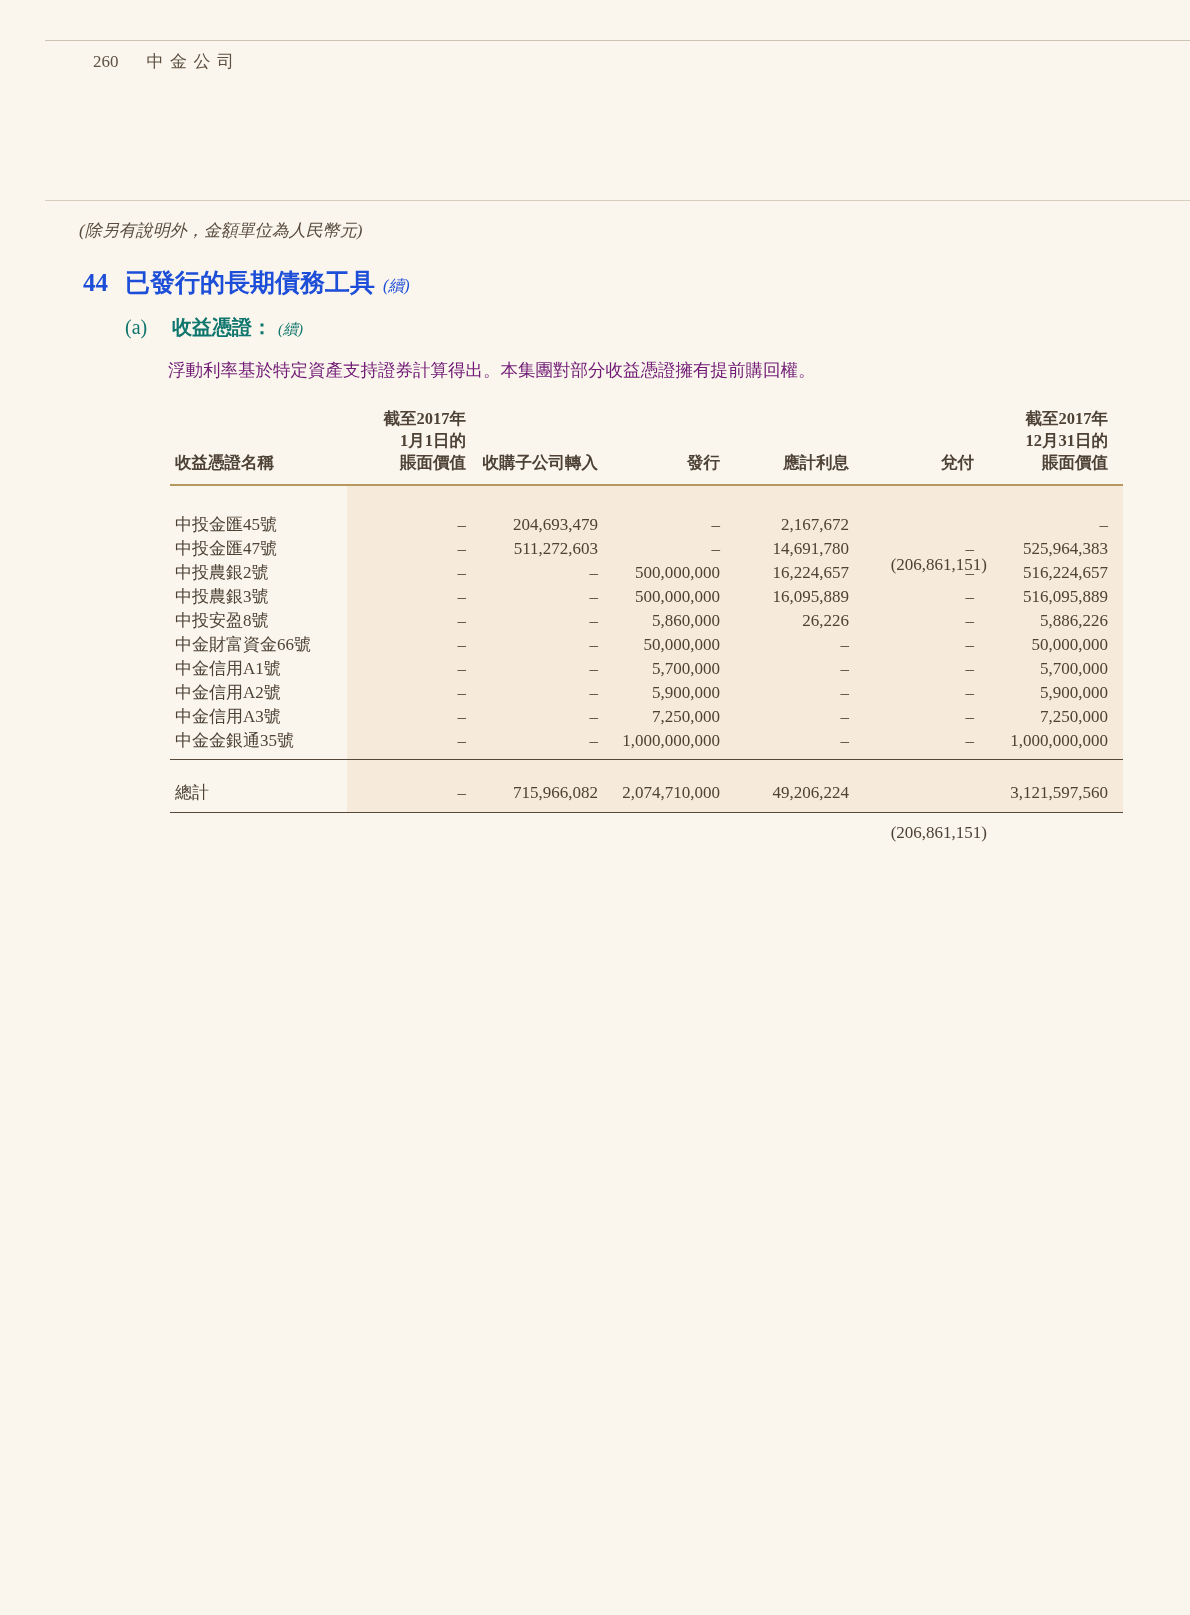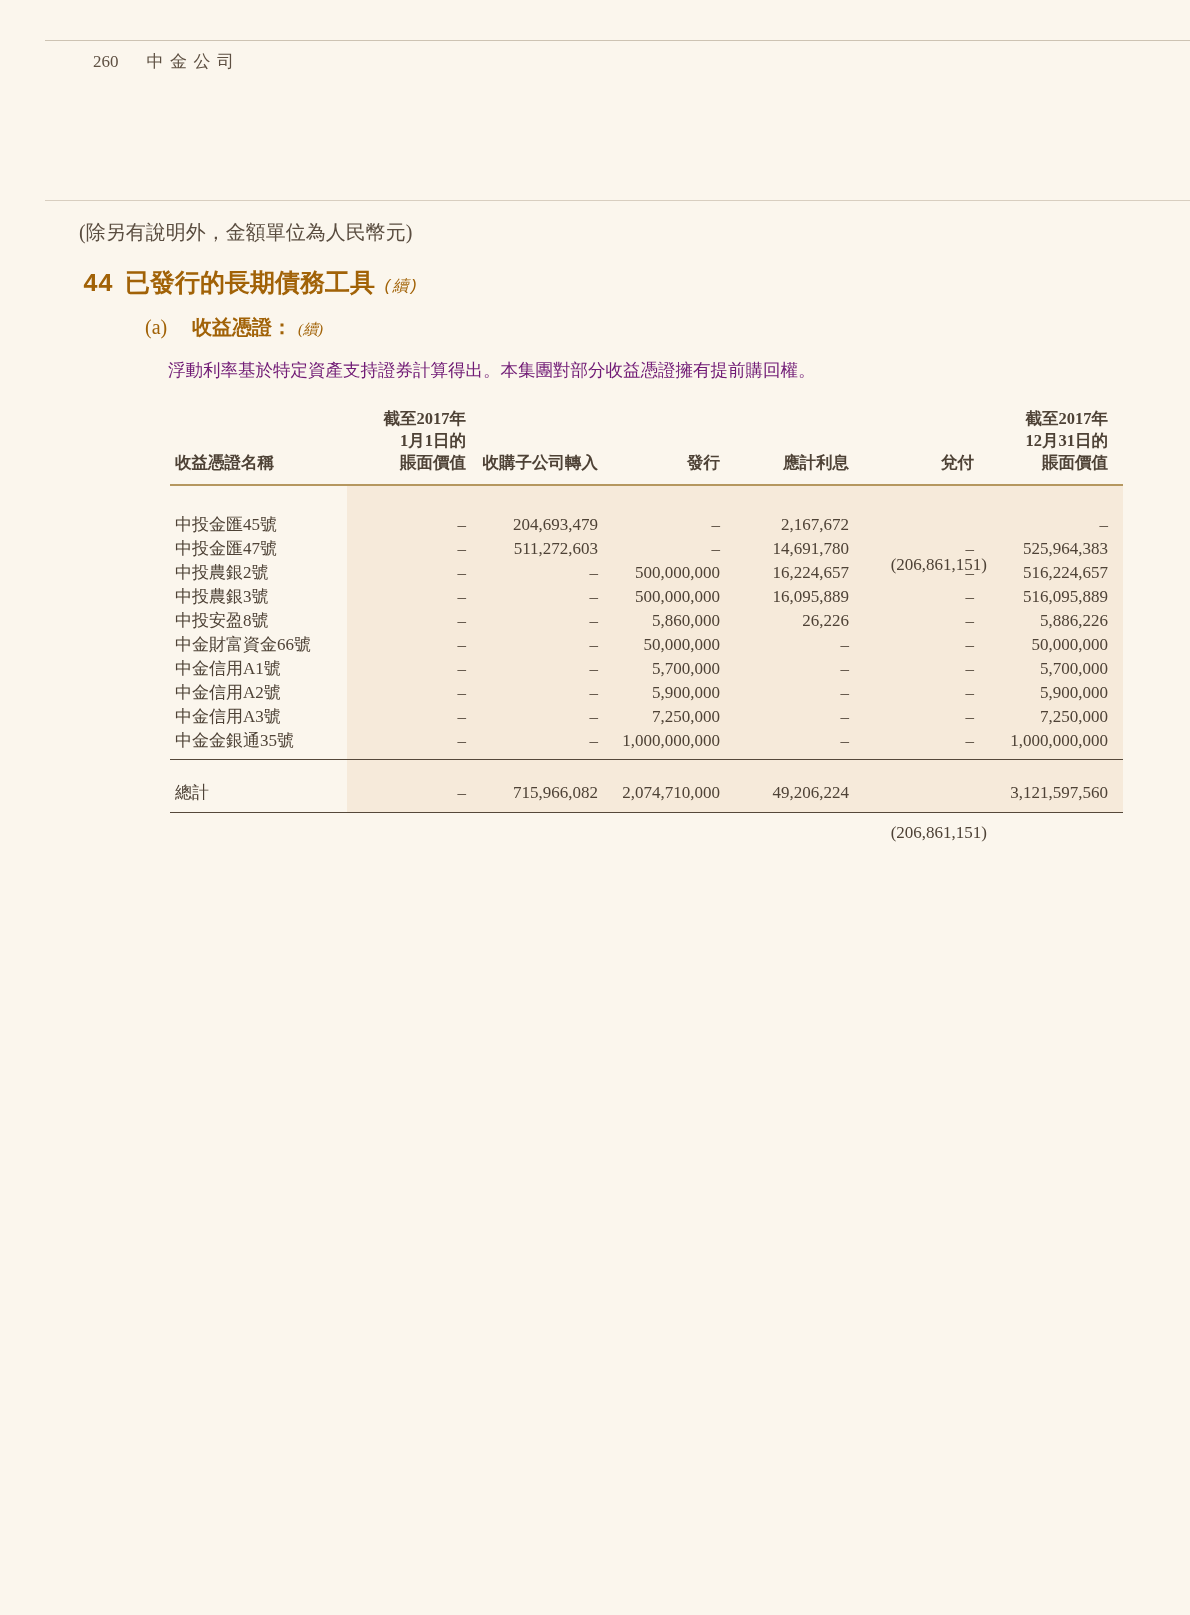--- a/index.html
+++ b/index.html
@@ -9,25 +9,25 @@
     font-family:"Liberation Serif","DejaVu Serif",serif;
     color:#4E4236;
     overflow:hidden;
   }
   .top-rule { position:absolute; left:45px; right:0; top:40px; height:1px; background:#CDC3B3; }
   .page-head { position:absolute; left:45px; top:50px; font-size:17px; color:#5E5042; }
   .page-head .pnum { margin-right:28px;margin-left:48px; }
   .page-head .comp { letter-spacing:0.38em; }
   .doc-title { position:absolute; left:79px; top:136px; font-size:40px; font-weight:bold; color:#AC8A52; letter-spacing:3px; }
   .title-rule { position:absolute; left:45px; right:0; top:200px; height:1px; background:#D8CEC0; }
-  .unit-note { position:absolute; left:79px; top:219px; font-size:20px; color:#5A4D40; }
-  .sec { position:absolute; left:83px; top:266px; font-size:25px; font-weight:bold; color:#a16207;font-family:Liberation Mono, monospace; }
+  .unit-note { position:absolute; left:79px; top:219px; font-style:italic; font-size:17px; color:#5A4D40; }
+  .sec { position:absolute; left:83px; top:266px; font-size:25px; font-weight:bold; color:#1d4ed8; }
   .sec .sec-num { display:inline-block; width:42px; }
   .sec .sec-cont { font-size:16px; font-style:italic; font-weight:normal; margin-left:8px; }
-  .subsec { position:absolute; left:125px; top:314px; font-size:20px; color:#a16207;margin-left:20px; }
+  .subsec { position:absolute; left:125px; top:314px; font-size:20px; color:#0f766e; }
   .subsec .sub-label { display:inline-block; width:47px; }
   .subsec .sub-title { font-weight:bold; }
   .subsec .sub-cont { font-style:italic; font-size:15px; margin-left:6px; }
   .para { position:absolute; left:168px; top:358px; font-size:17.5px; color:#701a75; }
 
   .tbl { position:absolute; left:170px; top:408px; width:953px; font-size:17px; }
   .thead { display:flex; align-items:flex-end; padding:0 15px 10px 0; font-weight:bold; font-size:16.5px; line-height:22px; }
   .th { white-space:pre-line; text-align:right; }
   .th.name { text-align:left; width:177px; padding-left:5px; box-sizing:border-box; }
   .gold-rule { height:2px; background:#B5975F; }

